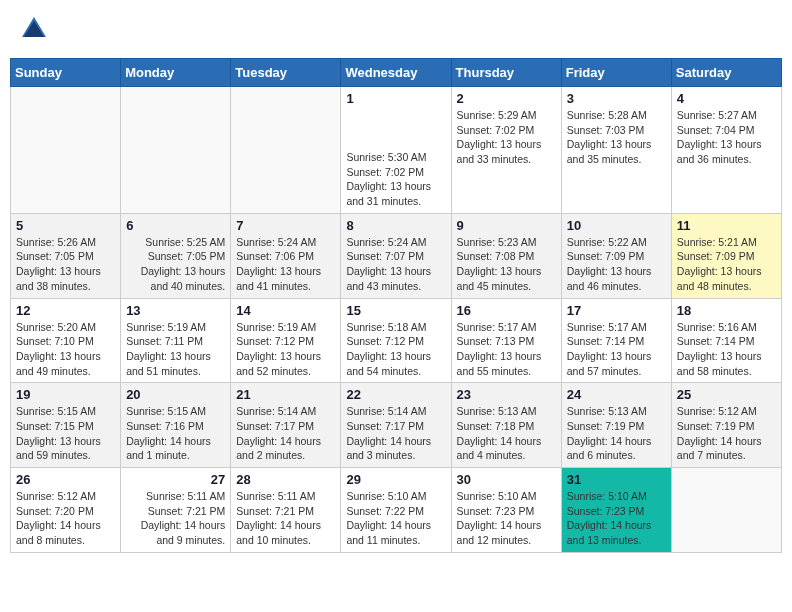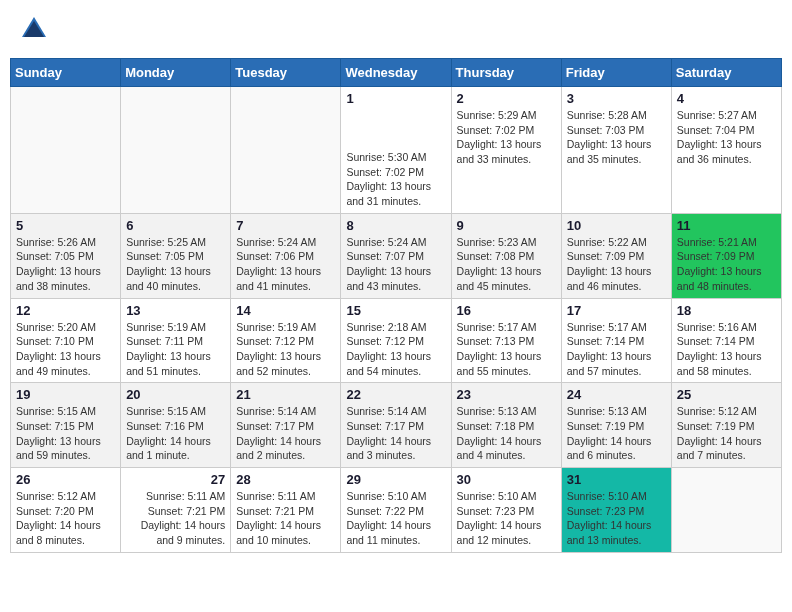--- a/index.html
+++ b/index.html
@@ -172,21 +172,21 @@
       <tr class="row-even">
         <td style="background: rgb(242, 242, 242);">
           <span class="day-number">5</span>
           <div class="day-info" style="white-space: pre-line;">Sunrise: 5:26 AM
 Sunset: 7:05 PM
 Daylight: 13 hours
 and 38 minutes.</div>
         </td>
         <td style="background: rgb(242, 242, 242);">
           <span class="day-number">6</span>
-          <div class="day-info" style="white-space: pre-line;">Sunrise: 5:25 AM
+          <div class="day-info" style="white-space: pre-line; text-align: right;">Sunrise: 5:25 AM
 Sunset: 7:05 PM
 Daylight: 13 hours
 and 40 minutes.</div>
         </td>
         <td style="background: rgb(242, 242, 242);">
           <span class="day-number">7</span>
           <div class="day-info" style="white-space: pre-line;">Sunrise: 5:24 AM
 Sunset: 7:06 PM
 Daylight: 13 hours
 and 41 minutes.</div>
@@ -205,21 +205,21 @@
 Daylight: 13 hours
 and 45 minutes.</div>
         </td>
         <td style="background: rgb(242, 242, 242);">
           <span class="day-number">10</span>
           <div class="day-info" style="white-space: pre-line;">Sunrise: 5:22 AM
 Sunset: 7:09 PM
 Daylight: 13 hours
 and 46 minutes.</div>
         </td>
-        <td style="background: #22c55e;">
+        <td style="background: #fef9c3;">
           <span class="day-number">11</span>
           <div class="day-info" style="white-space: pre-line;">Sunrise: 5:21 AM
 Sunset: 7:09 PM
 Daylight: 13 hours
 and 48 minutes.</div>
         </td>
       </tr>
       <tr class="row-odd">
         <td style="background: rgb(255, 255, 255);">
           <span class="day-number">12</span>
@@ -237,21 +237,21 @@
         </td>
         <td style="background: rgb(255, 255, 255);">
           <span class="day-number">14</span>
           <div class="day-info" style="white-space: pre-line;">Sunrise: 5:19 AM
 Sunset: 7:12 PM
 Daylight: 13 hours
 and 52 minutes.</div>
         </td>
         <td style="background: rgb(255, 255, 255);">
           <span class="day-number">15</span>
-          <div class="day-info" style="white-space: pre-line;">Sunrise: 2:18 AM
+          <div class="day-info" style="white-space: pre-line;">Sunrise: 5:18 AM
 Sunset: 7:12 PM
 Daylight: 13 hours
 and 54 minutes.</div>
         </td>
         <td style="background: rgb(255, 255, 255);">
           <span class="day-number">16</span>
           <div class="day-info" style="white-space: pre-line;">Sunrise: 5:17 AM
 Sunset: 7:13 PM
 Daylight: 13 hours
 and 55 minutes.</div>

